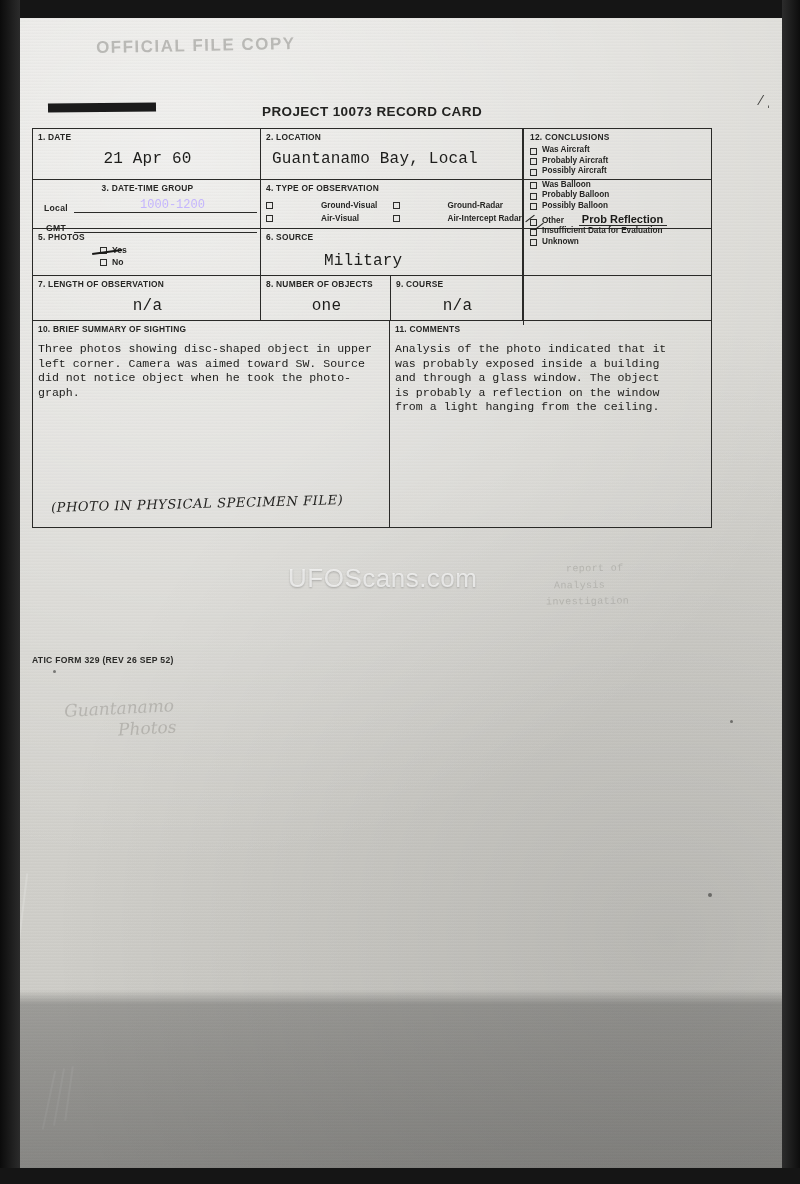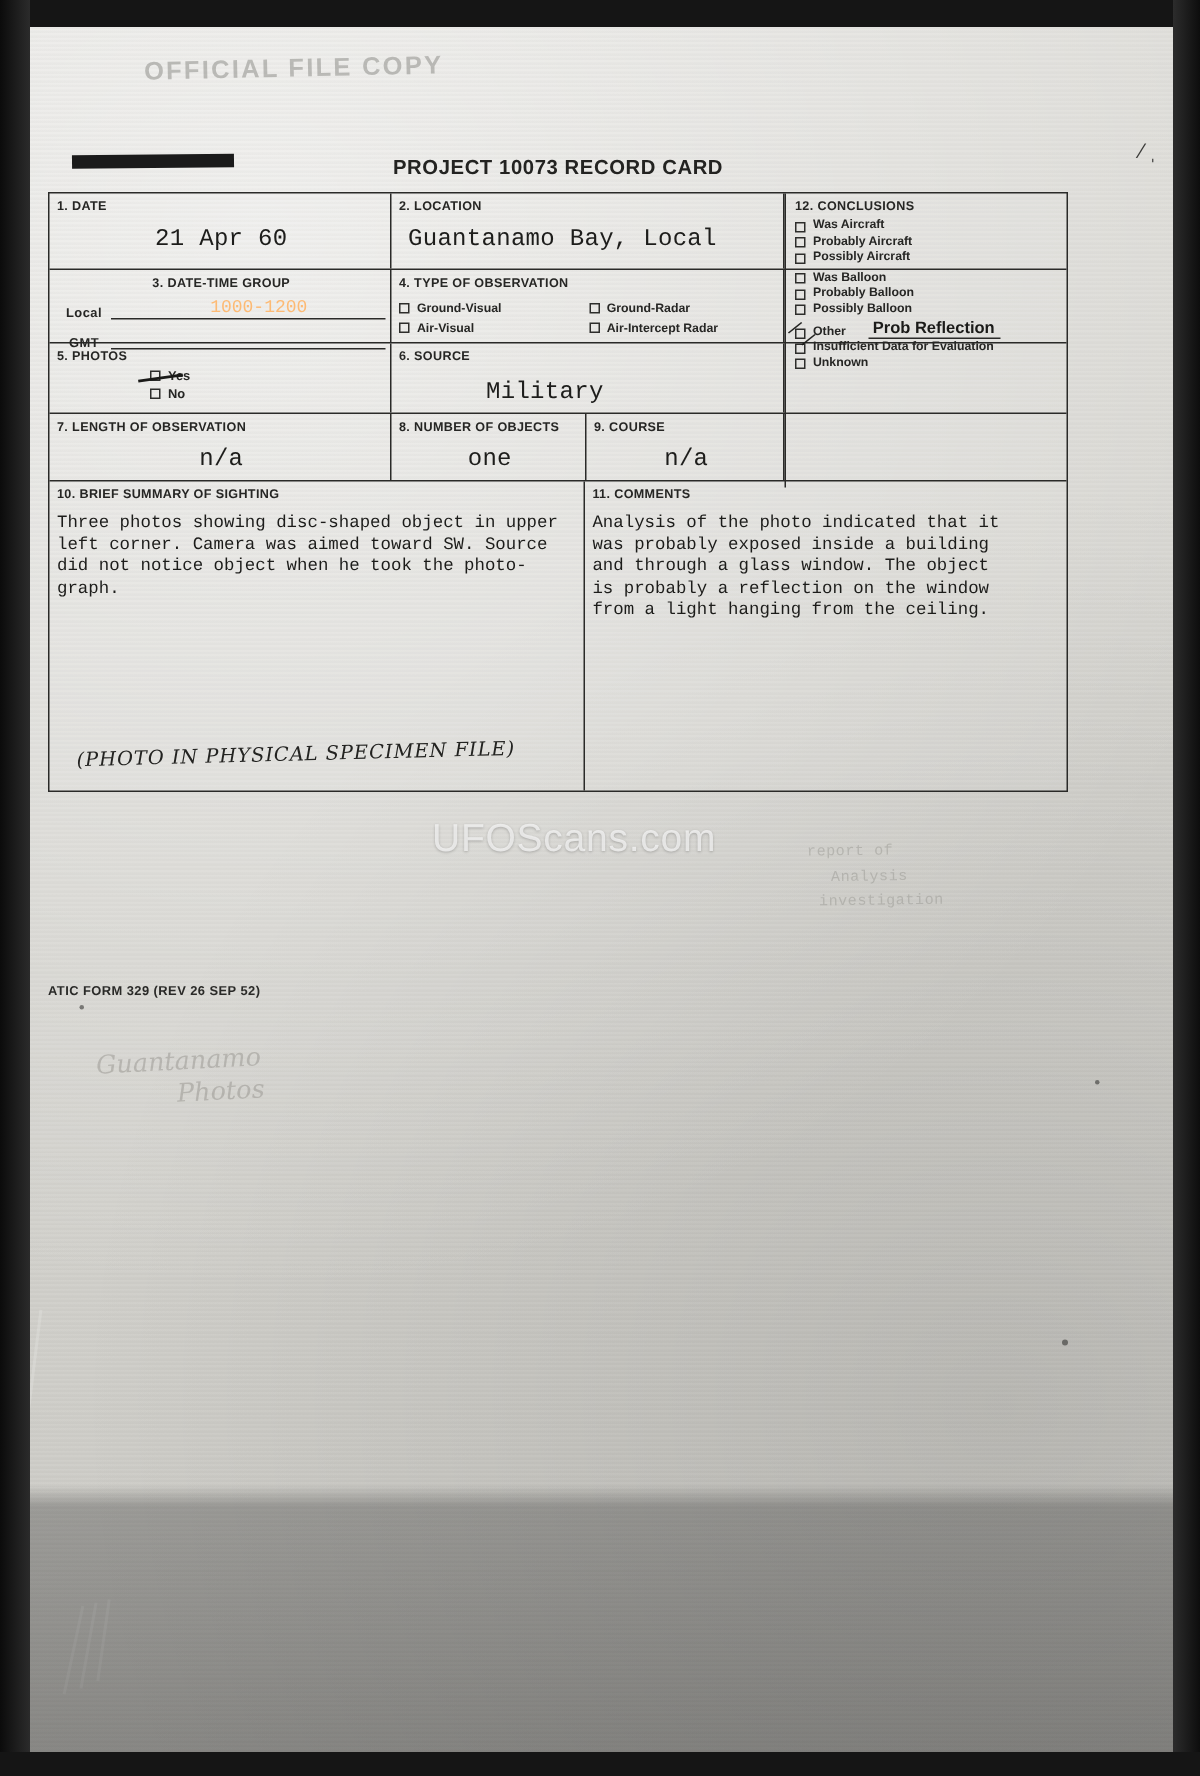--- a/index.html
+++ b/index.html
@@ -254,37 +254,38 @@
     width: 36px;
     color: #262624;
   }
   .dtg-val {
     flex: 1;
     border-bottom: 1.2px solid #2a2a28;
     font-family: "Liberation Mono", monospace;
     font-size: 12px;
     padding-left: 14px;
     line-height: 14px;
-    color: #fdba74;
+    color: #c4b5fd;
   }
 
   
   .obs-grid {
     display: flex;
     margin-top: 6px;
   }
   .obs-col { width: 50%; }
   .obs-item {
     display: flex;
     align-items: flex-start;
     font-size: 8.2px;
     font-weight: bold;
     line-height: 13px;
     color: #262624;
     white-space: nowrap;
+    gap: 43px;
   }
 
   
   .yn-wrap { margin-top: 2px; padding-left: 62px; }
   .yn-item {
     display: flex;
     align-items: center;
     font-size: 8.6px;
     font-weight: bold;
     line-height: 12px;
@@ -345,21 +346,21 @@
     font-size: 8.6px;
     font-weight: bold;
     letter-spacing: 0.3px;
     color: #2a2a28;
   }
 
   
   .watermark {
     position: absolute;
     left: 288px;
-    top: 543px;
+    top: 563px;
     font-size: 26px;
     color: rgba(250,250,250,0.72);
     text-shadow: 0 1px 2px rgba(0,0,0,0.22);
     letter-spacing: 0.5px;
     user-select: none;
     pointer-events: none;
   }
 
   
   .ghost {
@@ -395,21 +396,21 @@
   }
 </style>
 </head>
 <body>
 
 <div id="scan">
 
   <div class="page">
     <div class="page-grain"></div>
 
-    <div class="ghost" style="left:520px; top:545px;">report of</div>
+    <div class="ghost" style="left:548px; top:545px;">report of</div>
     <div class="ghost" style="left:536px; top:562px;">Analysis</div>
     <div class="ghost" style="left:528px; top:578px;">investigation</div>
     <div class="ghost-hand" style="left:46px; top:680px;">Guantanamo</div>
     <div class="ghost-hand" style="left:100px; top:700px;">Photos</div>
 
     <div class="speck" style="left:690px; top:875px; width:4px; height:4px;"></div>
     <div class="speck" style="left:712px; top:702px; width:3px; height:3px;"></div>
     <div class="speck" style="left:35px; top:652px; width:3px; height:3px;"></div>
     <div class="scratch" style="left:4px; top:855px; width:2px; height:70px; transform:rotate(7deg);"></div>
     <div class="scratch" style="left:30px; top:1052px; width:1.5px; height:60px; transform:rotate(12deg);"></div>

